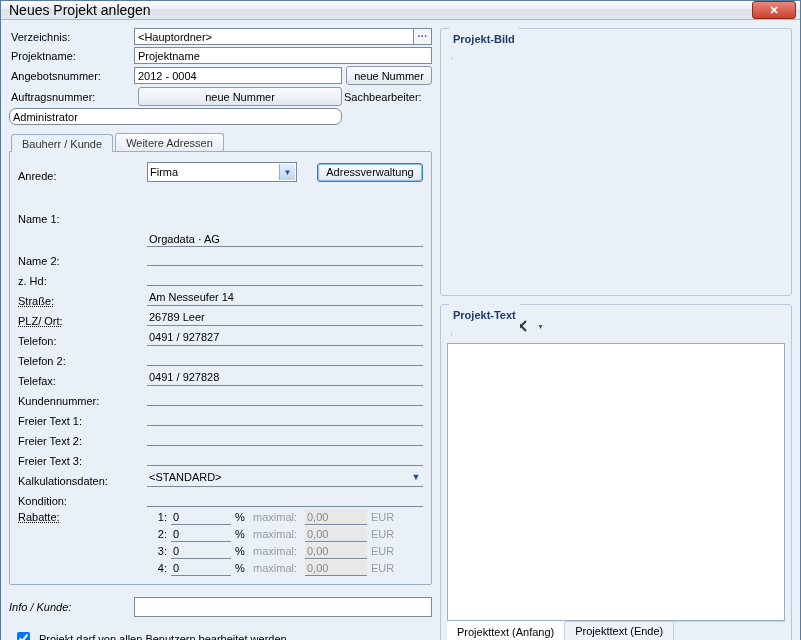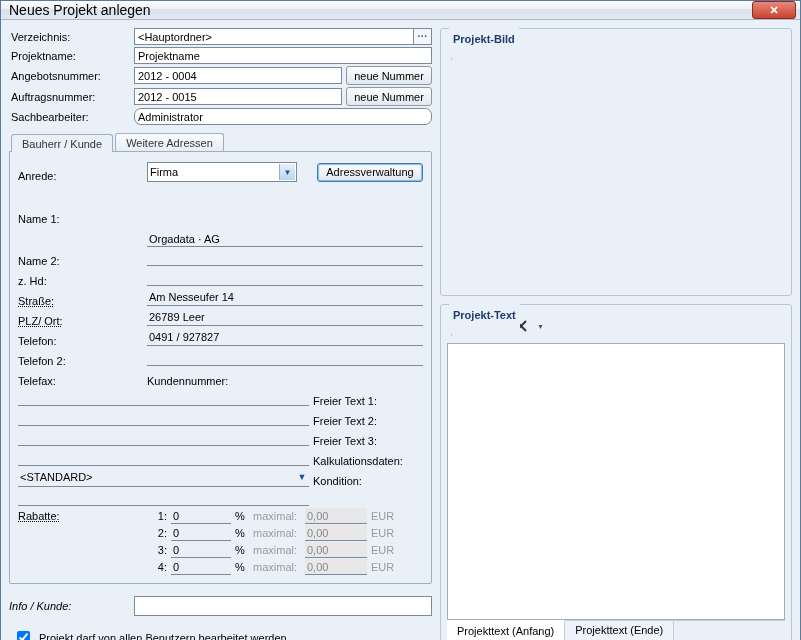--- a/index.html
+++ b/index.html
@@ -259,21 +259,20 @@
         </div>
 
         <label>Projektname:</label>
         <input class="text" style="grid-column: span 2;" value="Projektname">
 
         <label>Angebotsnummer:</label>
         <input class="text" value="2012 - 0004" style="">
         <button class="small">neue Nummer</button>
 
         <label>Auftragsnummer:</label>
-        <input class="text" value="2012 - 0015" style="">
         <button class="small">neue Nummer</button>
 
         <label>Sachbearbeiter:</label>
         <input class="text" style="grid-column: span 2; border-radius: 7px;" value="Administrator">
       </div>
 
       <div class="tabs">
         <div class="tabstrip">
           <div class="tab active">Bauherr / Kunde</div>
           <div class="tab">Weitere Adressen</div>
@@ -302,20 +301,21 @@
             <label class="underlined">PLZ/ Ort:</label>
             <input class="line" style="grid-column: span 2;" value="26789 Leer">
 
             <label>Telefon:</label>
             <input class="line" style="grid-column: span 2;" value="0491 / 927827">
 
             <label>Telefon 2:</label>
             <input class="line" style="grid-column: span 2;" value="">
 
             <label>Telefax:</label>
+            <input class="line" style="grid-column: span 2;" value="0491 / 927828">
 
             <label>Kundennummer:</label>
             <input class="line" style="grid-column: span 2;" value="">
 
             <label>Freier Text 1:</label>
             <input class="line" style="grid-column: span 2;" value="">
 
             <label>Freier Text 2:</label>
             <input class="line" style="grid-column: span 2;" value="">
 

